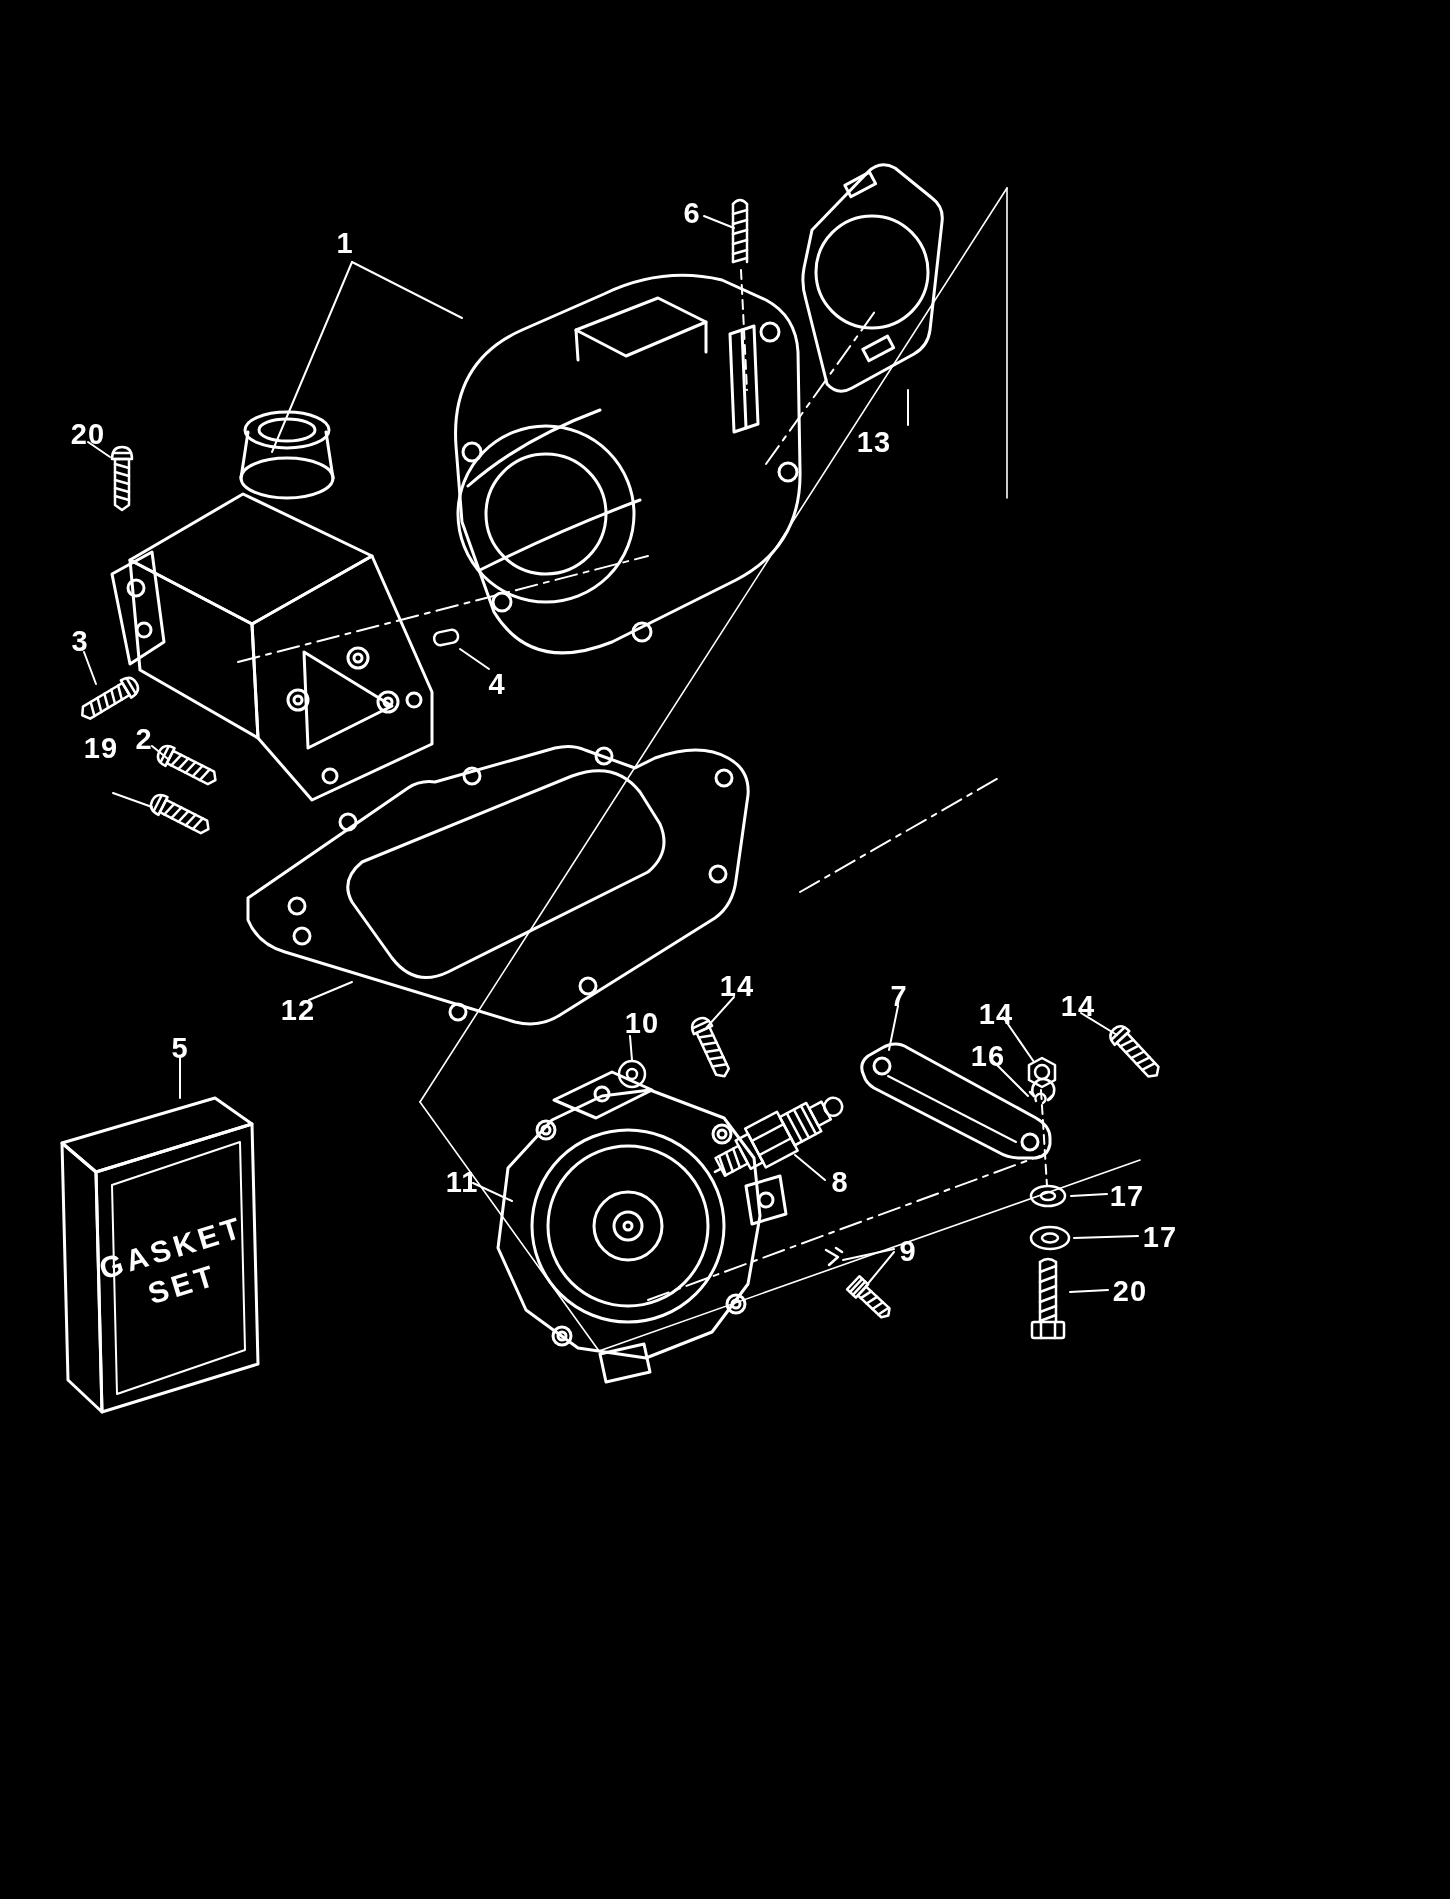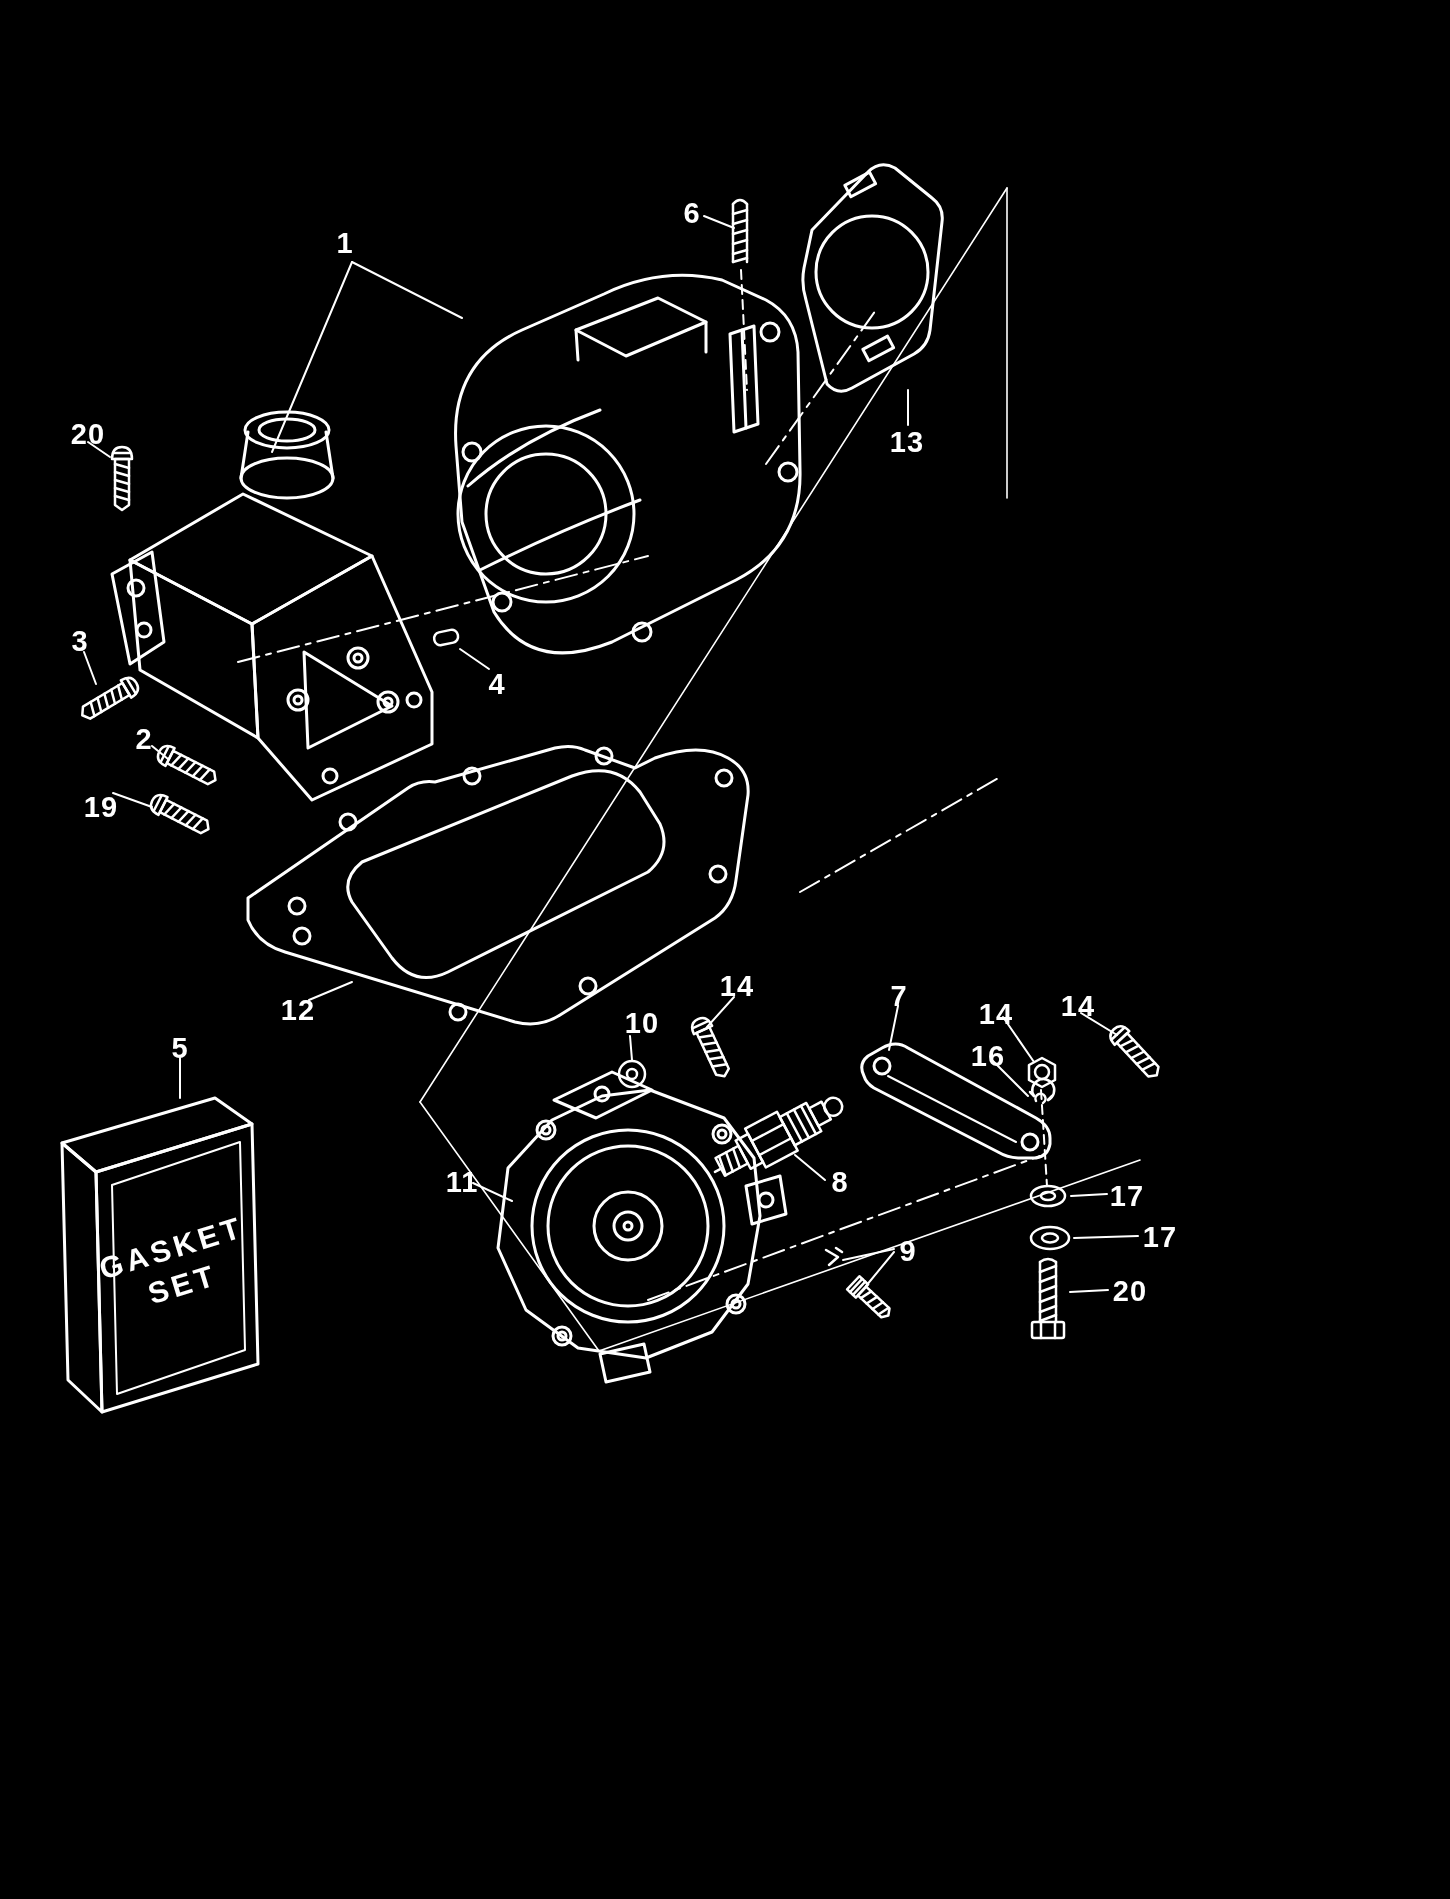--- a/index.html
+++ b/index.html
@@ -243,25 +243,25 @@
     <g stroke-width="2.5">
       <path d="M826,1250 L838,1257 L829,1265"></path>
       <path d="M836,1248 L842,1252"></path>
     </g>
 
   </g>
 </svg>
 
 <div class="callout" style="left:345px;top:243px">1</div>
 <div class="callout" style="left:692px;top:213px">6</div>
-<div class="callout" style="left:907px;top:442px">13</div>
+<div class="callout" style="left:874px;top:442px">13</div>
 <div class="callout" style="left:88px;top:434px">20</div>
 <div class="callout" style="left:80px;top:641px">3</div>
 <div class="callout" style="left:144px;top:739px">2</div>
-<div class="callout" style="left:101px;top:807px">19</div>
+<div class="callout" style="left:101px;top:748px">19</div>
 <div class="callout" style="left:497px;top:684px">4</div>
 <div class="callout" style="left:298px;top:1010px">12</div>
 <div class="callout" style="left:180px;top:1048px">5</div>
 <div class="callout" style="left:642px;top:1023px">10</div>
 <div class="callout" style="left:737px;top:986px">14</div>
 <div class="callout" style="left:899px;top:996px">7</div>
 <div class="callout" style="left:996px;top:1014px">14</div>
 <div class="callout" style="left:988px;top:1056px">16</div>
 <div class="callout" style="left:1078px;top:1006px">14</div>
 <div class="callout" style="left:462px;top:1182px">11</div>

